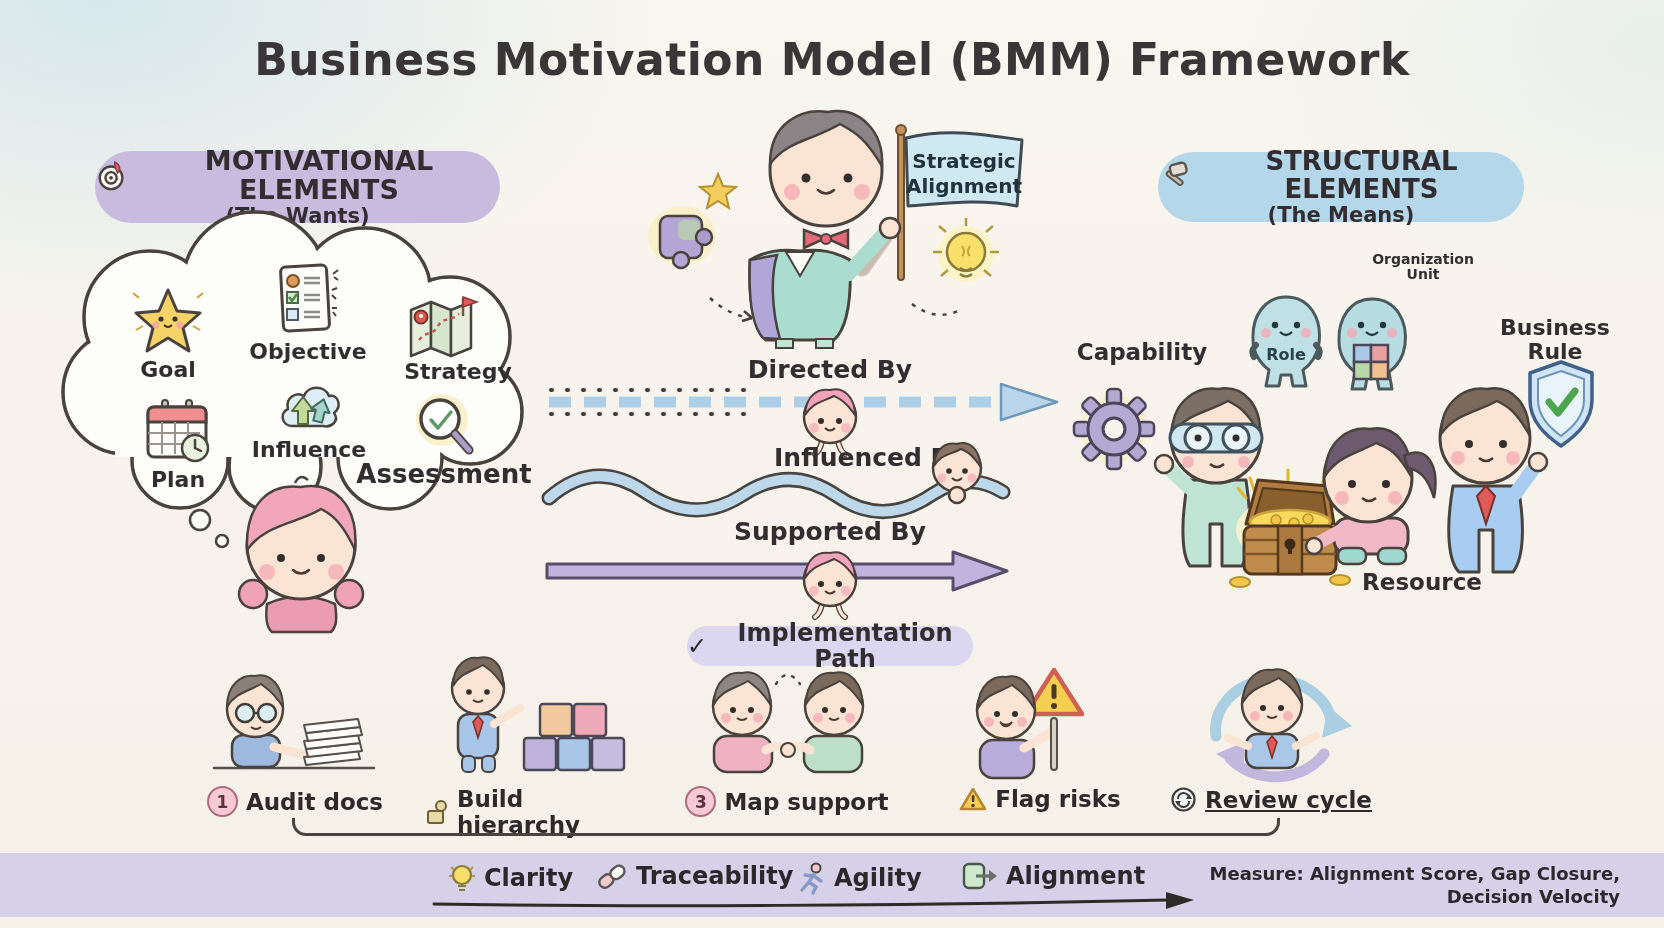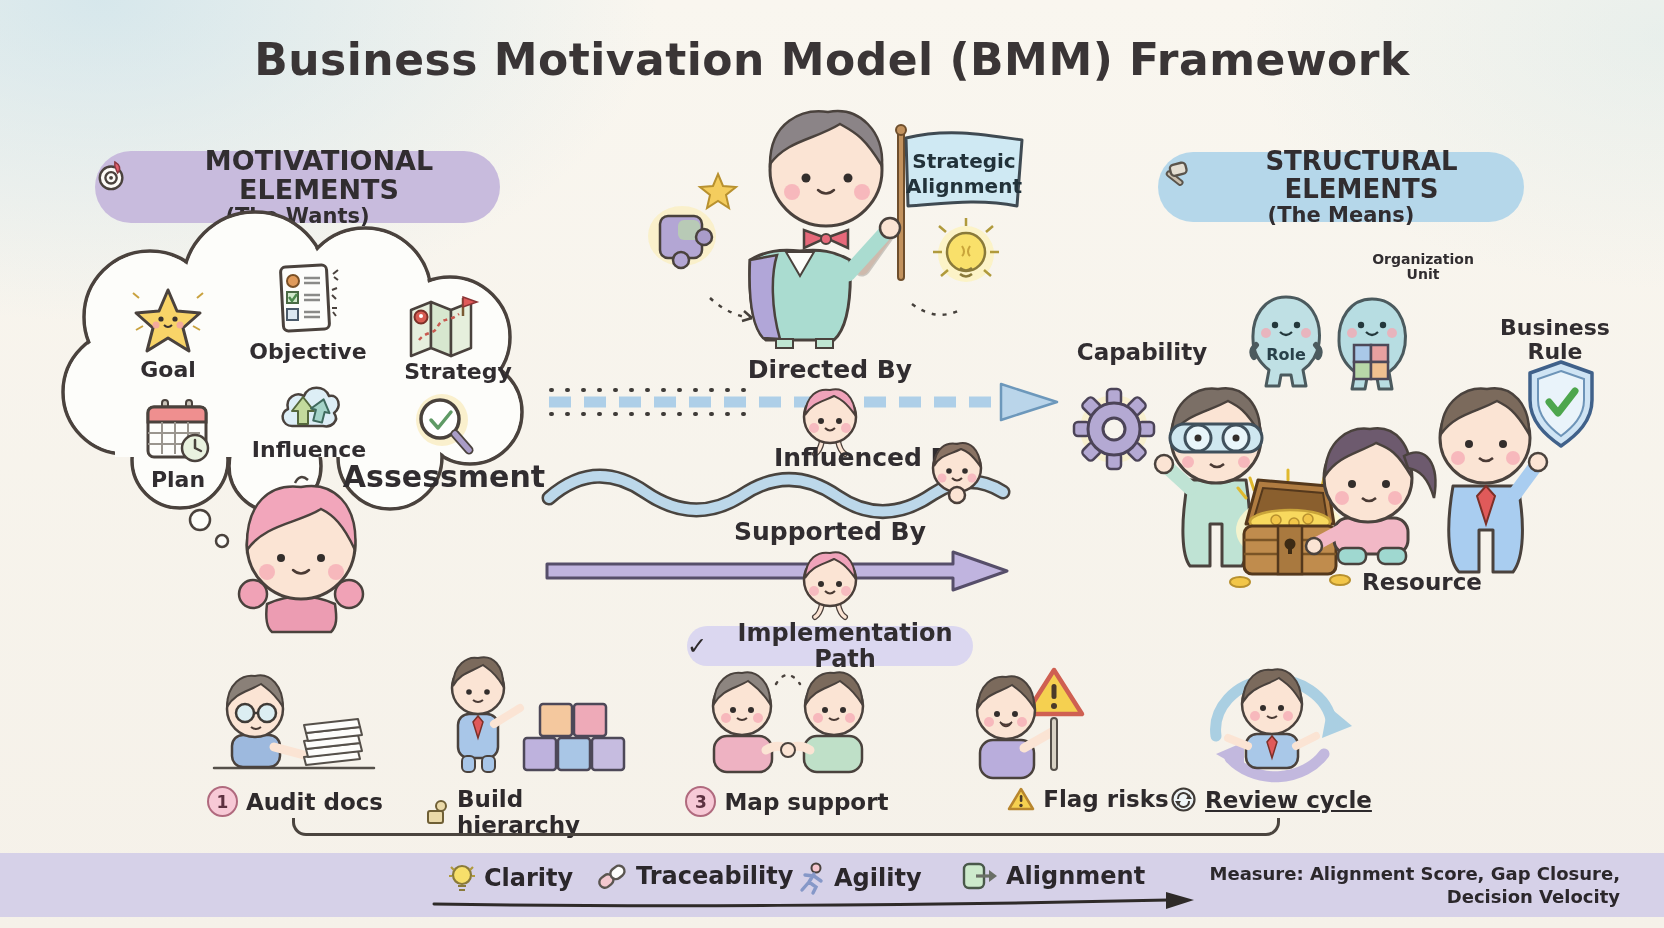--- a/index.html
+++ b/index.html
@@ -165,21 +165,21 @@
   <div class="abs cloud-item" style="left:386px;top:394px;width:116px;">
     <span>
       <svg width="64" height="64" viewBox="0 0 64 64">
         <circle cx="30" cy="26" r="26" fill="#faf0cd"></circle>
         <circle cx="28" cy="25" r="19" fill="#ffffff" stroke="#4a423d" stroke-width="3.5"></circle>
         <path d="M19,26 l7,8 l13,-16" fill="none" stroke="#5f9a66" stroke-width="3.5" stroke-linecap="round" stroke-linejoin="round"></path>
         <path d="M43,40 L57,56" stroke="#4a423d" stroke-width="9" stroke-linecap="round"></path>
         <path d="M43,40 L57,56" stroke="#a99cc6" stroke-width="5.5" stroke-linecap="round"></path>
       </svg>
     </span>
-    <span class="lbl" style="font-size:30px;">Assessment</span>
+    <span class="lbl" style="font-size:26px;">Assessment</span>
   </div>
 
   <div class="abs" style="left:186px;top:508px;">
     <svg width="52" height="46" viewBox="0 0 52 46">
       <circle cx="14" cy="12" r="10" fill="#fdfdfa" stroke="#4a423d" stroke-width="2.5"></circle>
       <circle cx="36" cy="33" r="6" fill="#fdfdfa" stroke="#4a423d" stroke-width="2.5"></circle>
     </svg>
   </div>
 
   <div class="abs" style="left:215px;top:468px;">
@@ -577,21 +577,21 @@
         <rect x="3" y="12" width="15" height="12" rx="2" fill="#ead9a8" stroke="#6f5f35" stroke-width="2"></rect>
         <circle cx="16" cy="7" r="5" fill="#ead9a8" stroke="#6f5f35" stroke-width="2"></circle>
       </svg>
     </span>
     <span>Build hierarchy</span>
   </div>
   <div class="abs steplbl" style="left:677px;top:786px;width:220px;">
     <span class="badge">3</span>
     <span>Map support</span>
   </div>
-  <div class="abs steplbl" style="left:998px;top:786px;width:180px;">
+  <div class="abs steplbl" style="left:950px;top:786px;width:180px;">
     <span>
       <svg width="28" height="25" viewBox="0 0 28 25">
         <polygon points="14,2 26,22 2,22" fill="#f5d050" stroke="#b8862e" stroke-width="2.5" stroke-linejoin="round"></polygon>
         <rect x="12.8" y="8" width="2.6" height="7" rx="1.3" fill="#4a3a2a"></rect>
         <circle cx="14" cy="18.5" r="1.7" fill="#4a3a2a"></circle>
       </svg>
     </span>
     <span>Flag risks</span>
   </div>
   <div class="abs steplbl" style="left:1160px;top:786px;width:222px;text-decoration:underline;">

